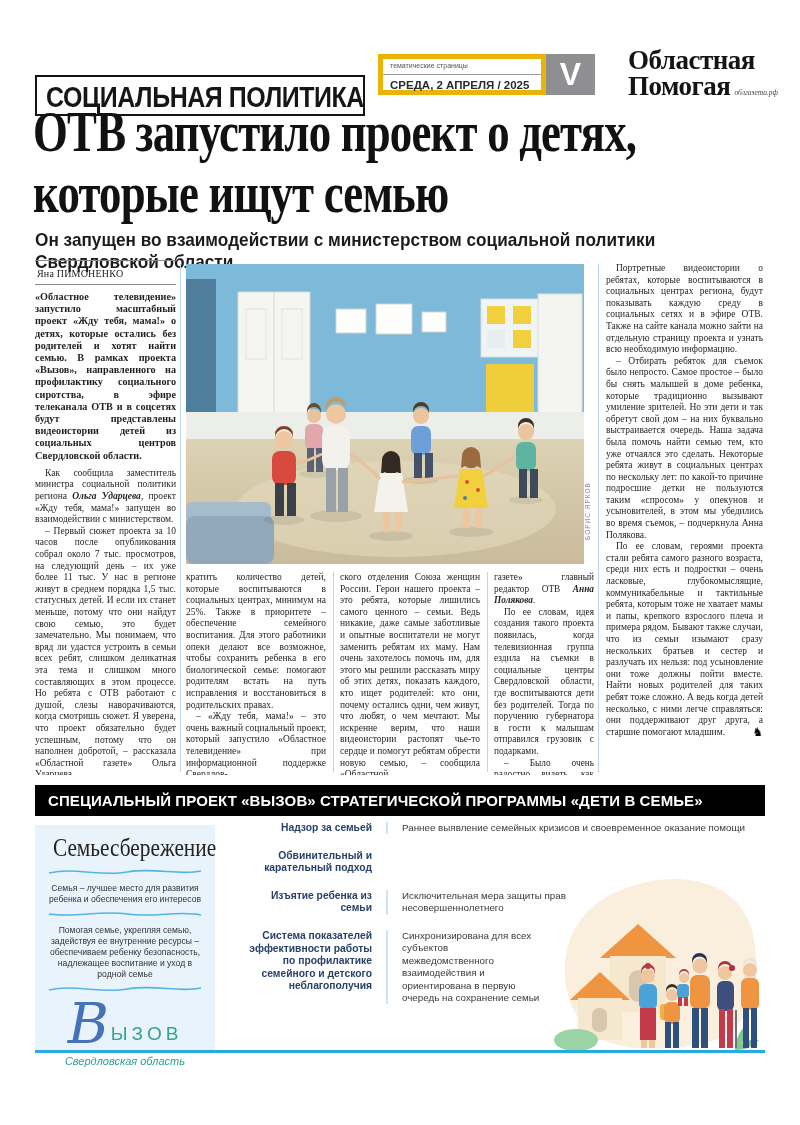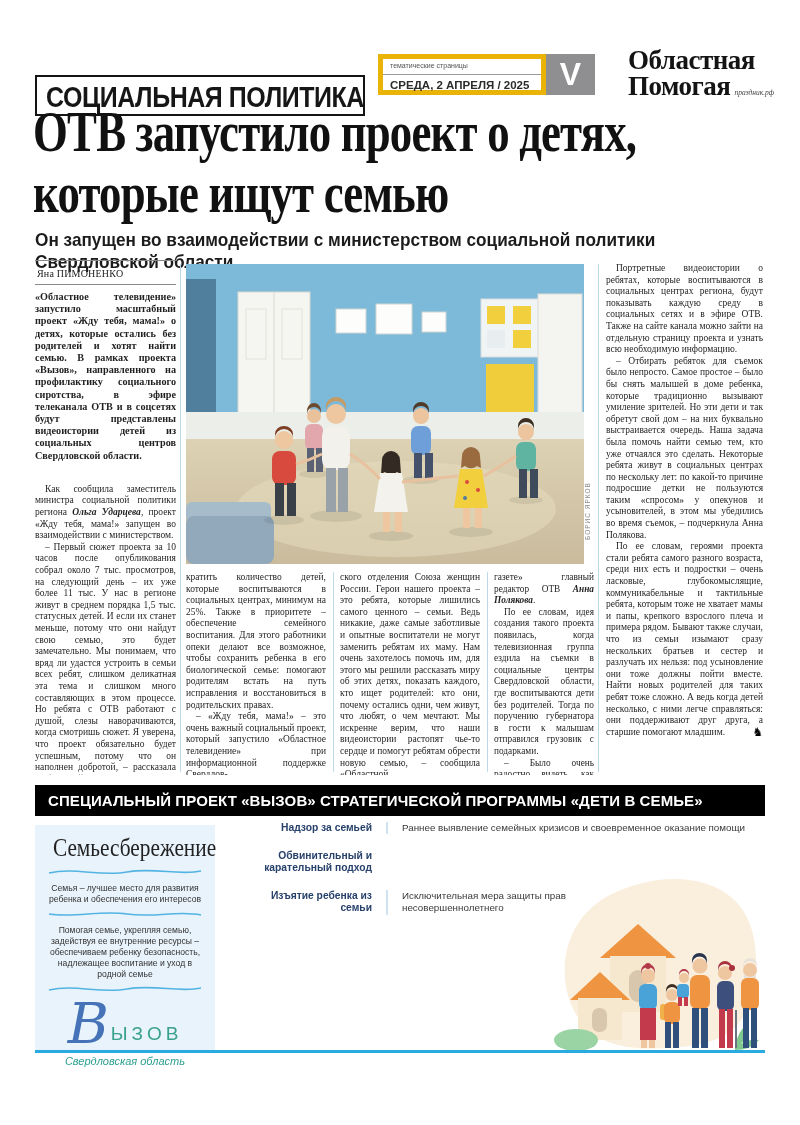--- a/index.html
+++ b/index.html
@@ -38,21 +38,21 @@
     font-family:"Liberation Sans",sans-serif; font-weight:bold; font-size:18.5px; color:#1c1c1c; }
 
   
   .byline-box { left:35px; top:260px; width:141px; border-top:1px solid #8a8a8a;
     border-bottom:1px solid #8a8a8a; padding:7px 0 5px 2px; font-size:10px;
     letter-spacing:0.2px; color:#222; }
   .col { position:absolute; overflow:hidden; font-size:9.5px; line-height:11.6px;
     text-align:justify; color:#1f1f1f; }
   .col p { text-indent:10px; }
   .col p.lead { font-weight:bold; text-indent:0; font-size:10.2px; line-height:12.2px;
-    margin-bottom:22px; }
+    margin-bottom:6px; }
   .name { font-weight:bold; font-style:italic; }
   .col1 { left:35px;  top:291px; width:141px; height:484px; }
   .col2 { left:186px; top:572px; width:140px; height:203px; }
   .col3 { left:340px; top:572px; width:140px; height:203px; }
   .col4 { left:494px; top:572px; width:100px; height:203px; font-size:9.3px; }
   .col5 { left:606px; top:263px; width:157px; height:512px; }
   .rule-v { position:absolute; width:1px; background:#bcd9ea; }
   .endmark { float:right; font-family:"DejaVu Sans",sans-serif; font-size:12px;
     line-height:11px; color:#000; }
   .photo { left:186px; top:264px; width:398px; height:300px; background:#7db9d8; }
@@ -100,21 +100,21 @@
   <div class="abs section-box">
     <span class="t">СОЦИАЛЬНАЯ ПОЛИТИКА</span>
   </div>
   <div class="abs info-box">
     <div class="row1">тематические страницы</div>
     <div class="row2">СРЕДА, 2 АПРЕЛЯ / 2025</div>
   </div>
   <div class="abs page-letter">V</div>
   <div class="abs brand">
     <div>Областная</div>
-    <div><span>Помогая</span><span class="site">праздник.рф</span></div>
+    <div><span>Помогая</span><span class="site">облгазета.рф</span></div>
   </div>
 
   <div class="abs headline">
     <div>ОТВ запустило проект о детях,</div>
     <div>которые ищут семью</div>
   </div>
   <div class="abs subhead">Он запущен во взаимодействии с министерством социальной политики Свердловской области</div>
 
   <div class="abs byline-box">Яна ПИМОНЕНКО</div>
 
@@ -280,20 +280,24 @@
       <div class="lab">Надзор за семьей</div>
       <div class="des d1">Раннее выявление семейных кризисов и своевременное оказание помощи</div>
     </div>
     <div class="item">
       <div class="lab">Обвинительный и карательный подход</div>
     </div>
     <div class="item">
       <div class="lab">Изъятие ребенка из семьи</div>
       <div class="des d4">Исключительная мера защиты прав несовершеннолетнего</div>
     </div>
+    <div class="item">
+      <div class="lab">Система показателей эффективности работы по профилактике семейного и детского неблагополучия</div>
+      <div class="des d5">Синхронизирована для всех субъектов межведомственного взаимодействия и ориентирована в первую очередь на сохранение семьи</div>
+    </div>
   </div>
 
   <div class="abs illus">
     <svg width="215" height="202" viewBox="0 0 215 202">
       <path d="M32,175 C4,140 8,75 58,48 C100,26 152,24 182,50 C208,72 212,118 198,158 C188,188 160,198 118,200 C78,202 52,198 32,175 Z" fill="#faeedd"></path>
 
       <polygon points="50,110 88,76 126,110" fill="#ef9440"></polygon>
       <rect x="60" y="108" width="56" height="56" fill="#f6e7cf"></rect>
       <rect x="79" y="122" width="18" height="32" rx="9" fill="#d9c7ad"></rect>
       <polygon points="20,152 50,124 80,152" fill="#ef9440"></polygon>

